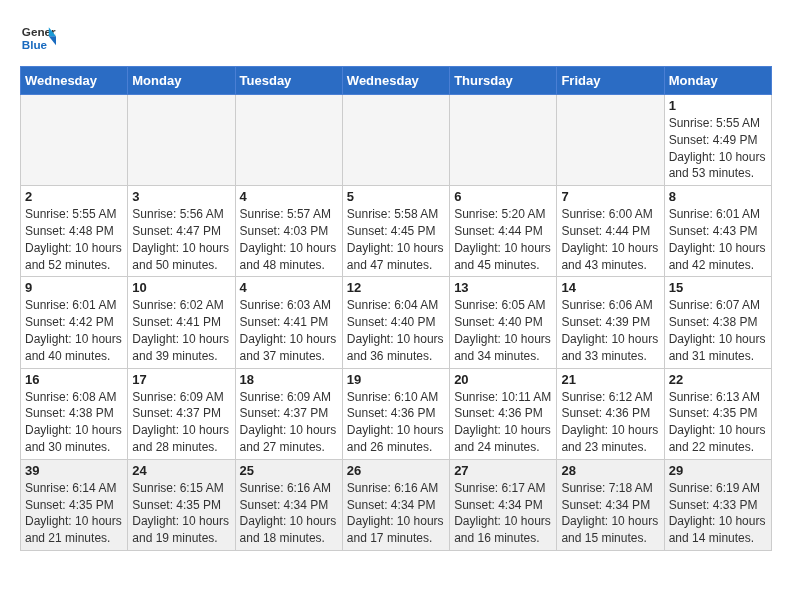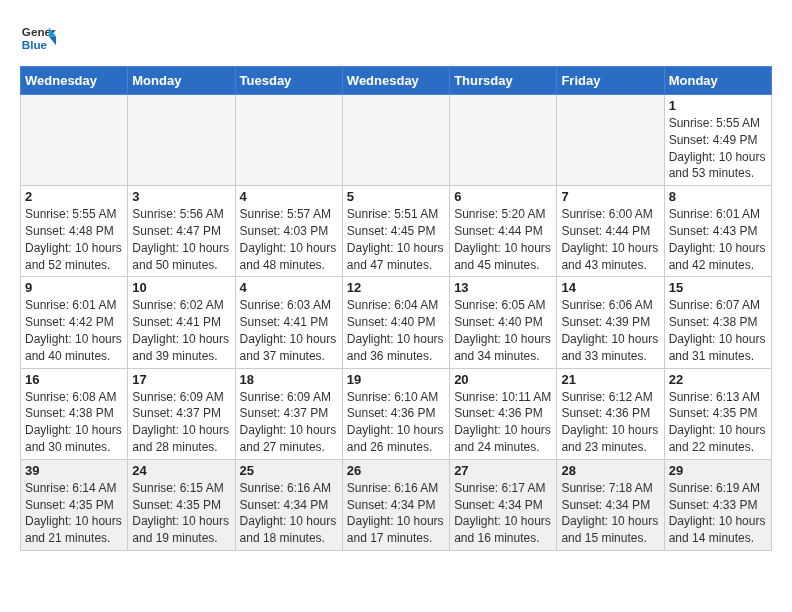--- a/index.html
+++ b/index.html
@@ -138,21 +138,21 @@
 Daylight: 10 hours and 50 minutes.</div>
         </td>
         <td>
           <span class="day-number">4</span>
           <div class="day-info">Sunrise: 5:57 AM
 Sunset: 4:03 PM
 Daylight: 10 hours and 48 minutes.</div>
         </td>
         <td>
           <span class="day-number">5</span>
-          <div class="day-info">Sunrise: 5:51 AM
+          <div class="day-info">Sunrise: 5:58 AM
 Sunset: 4:45 PM
 Daylight: 10 hours and 47 minutes.</div>
         </td>
         <td>
           <span class="day-number">6</span>
           <div class="day-info">Sunrise: 5:20 AM
 Sunset: 4:44 PM
 Daylight: 10 hours and 45 minutes.</div>
         </td>
         <td>

